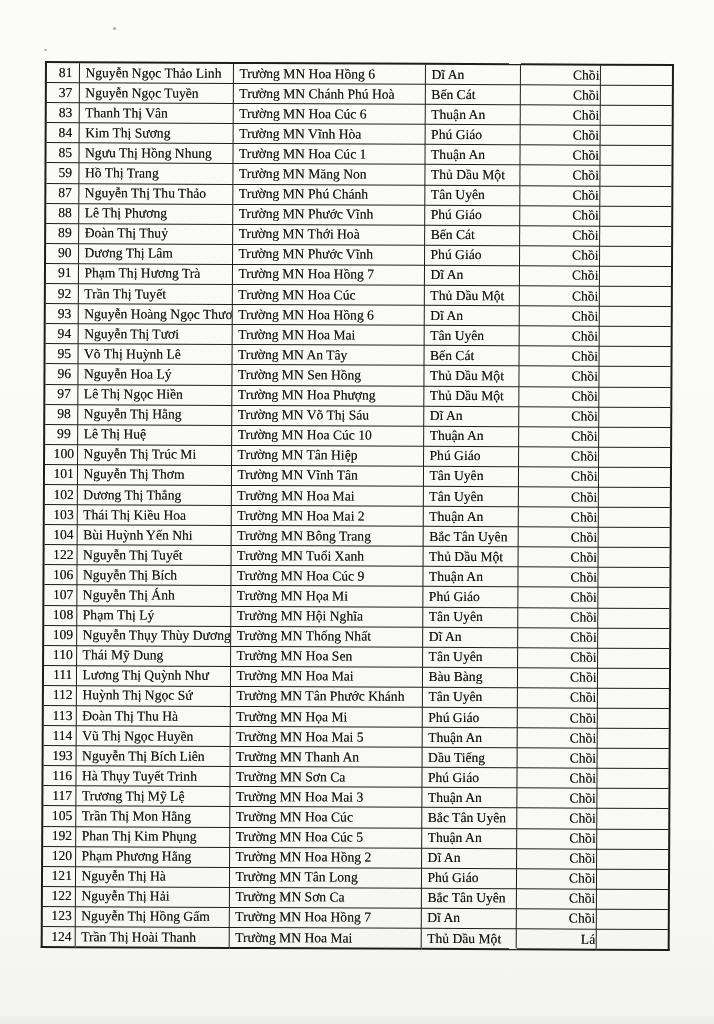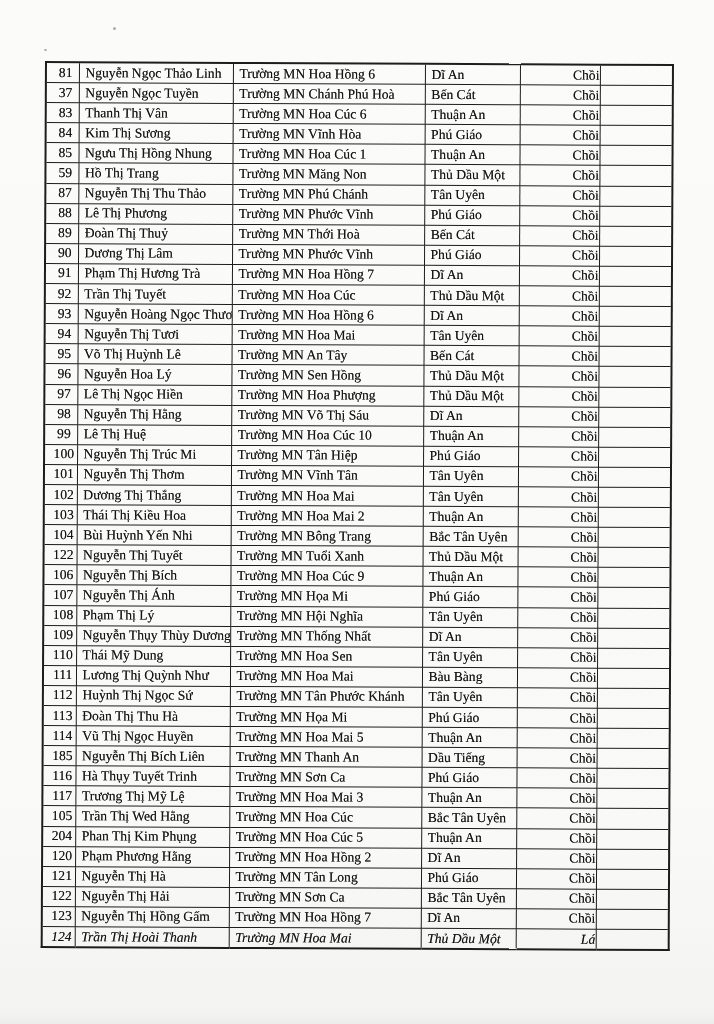--- a/index.html
+++ b/index.html
@@ -45,21 +45,21 @@
     height: 19.1px;
     font-size: 13.6px;
     color: #141412;
     text-shadow: 0 0 0.6px rgba(20,20,18,.65);
     padding: 0 0 0 6px;
     white-space: nowrap;
     overflow: hidden;
     vertical-align: middle;
   }
   table.roster tr:first-child td { border-top-width: 2px; }
-  table.roster tr:last-child td  { border-bottom-width: 2px; font-style: italic; }
+  table.roster tr:last-child td  { border-bottom-width: 2px; }
   table.roster td:first-child    { border-left-width: 2px; margin-top: 48px; }
   table.roster td:last-child     { border-right-width: 2px; }
   td.c-no    { text-align: center; padding: 0 2px; }
   td.c-level { text-align: right; padding: 0 2px; }
   td.c-notes { padding: 0; }
 </style>
 </head>
 <body>
 
 <div class="page">
@@ -343,21 +343,21 @@
           </tr>
           <tr>
             <td class="c-no">114</td>
             <td class="c-name">Vũ Thị Ngọc Huyền</td>
             <td class="c-school">Trường MN Hoa Mai 5</td>
             <td class="c-district">Thuận An</td>
             <td class="c-level">Chồi</td>
             <td class="c-notes"></td>
           </tr>
           <tr>
-            <td class="c-no">185</td>
+            <td class="c-no">193</td>
             <td class="c-name">Nguyễn Thị Bích Liên</td>
             <td class="c-school">Trường MN Thanh An</td>
             <td class="c-district">Dầu Tiếng</td>
             <td class="c-level">Chồi</td>
             <td class="c-notes"></td>
           </tr>
           <tr>
             <td class="c-no">116</td>
             <td class="c-name">Hà Thụy Tuyết Trinh</td>
             <td class="c-school">Trường MN Sơn Ca</td>
@@ -368,28 +368,28 @@
           <tr>
             <td class="c-no">117</td>
             <td class="c-name">Trương Thị Mỹ Lệ</td>
             <td class="c-school">Trường MN Hoa Mai 3</td>
             <td class="c-district">Thuận An</td>
             <td class="c-level">Chồi</td>
             <td class="c-notes"></td>
           </tr>
           <tr>
             <td class="c-no">105</td>
-            <td class="c-name">Trần Thị Wed Hằng</td>
+            <td class="c-name">Trần Thị Mon Hằng</td>
             <td class="c-school">Trường MN Hoa Cúc</td>
             <td class="c-district">Bắc Tân Uyên</td>
             <td class="c-level">Chồi</td>
             <td class="c-notes"></td>
           </tr>
           <tr>
-            <td class="c-no">204</td>
+            <td class="c-no">192</td>
             <td class="c-name">Phan Thị Kim Phụng</td>
             <td class="c-school">Trường MN Hoa Cúc 5</td>
             <td class="c-district">Thuận An</td>
             <td class="c-level">Chồi</td>
             <td class="c-notes"></td>
           </tr>
           <tr>
             <td class="c-no">120</td>
             <td class="c-name">Phạm Phương Hằng</td>
             <td class="c-school">Trường MN Hoa Hồng 2</td>

